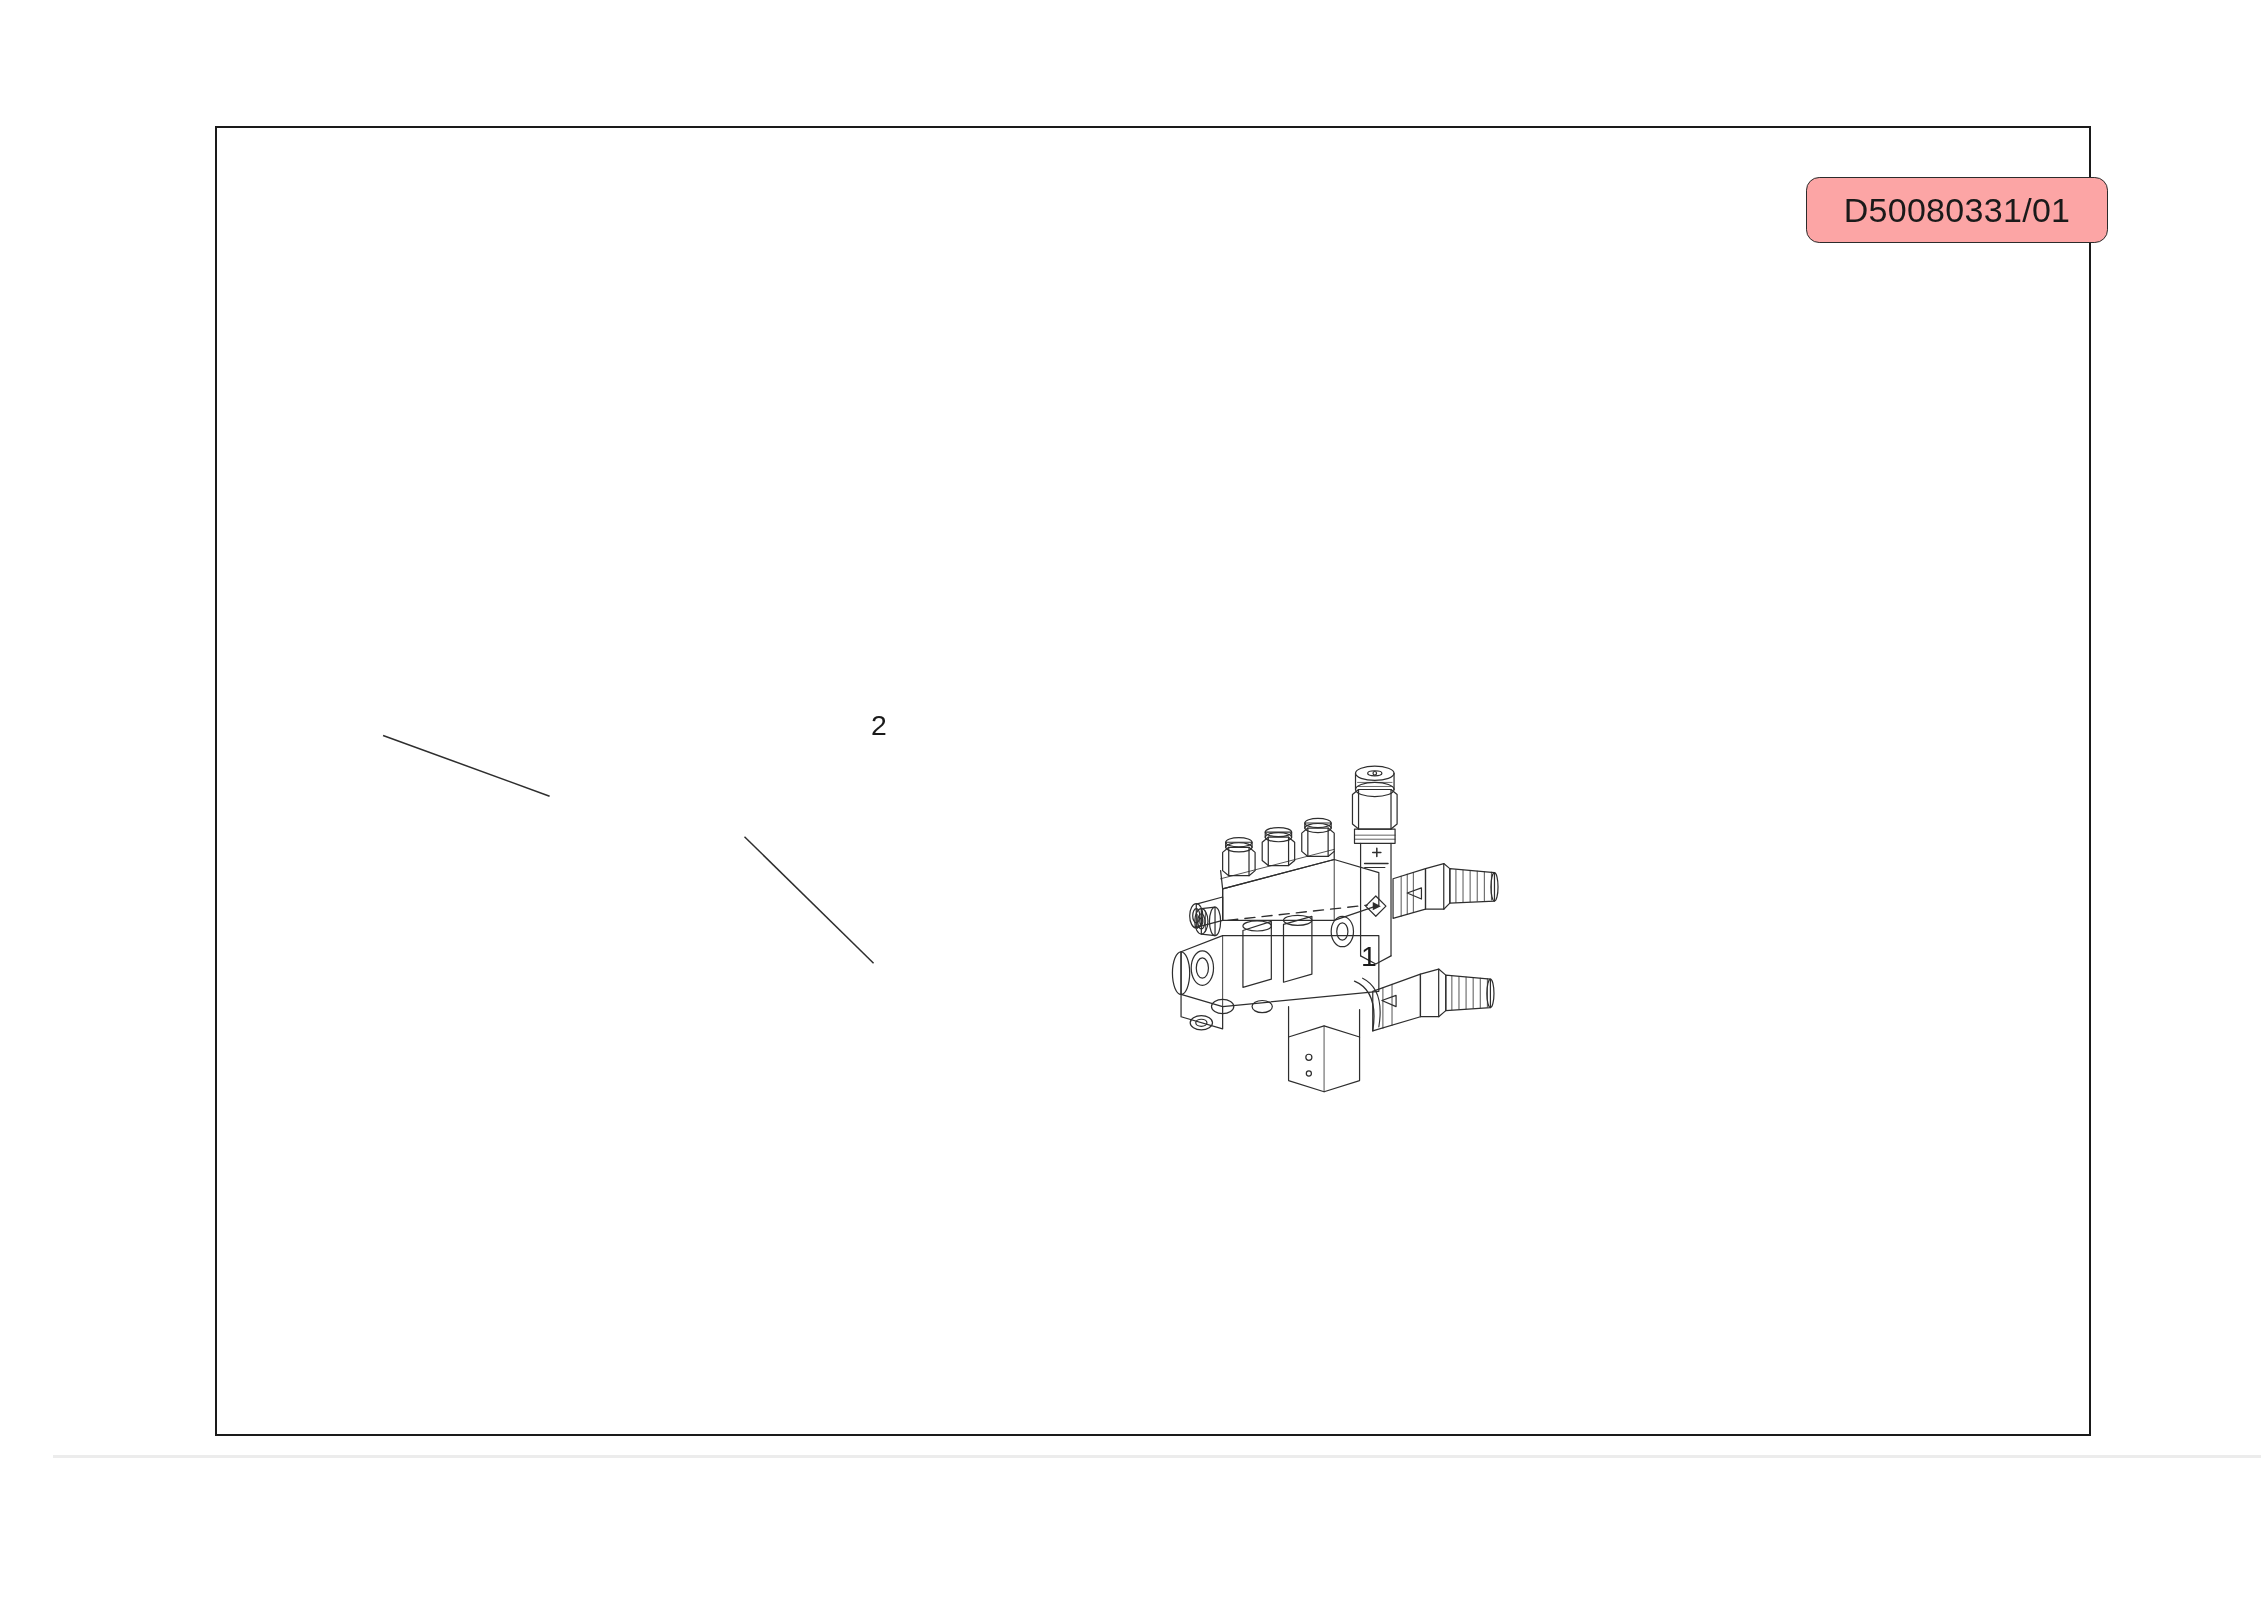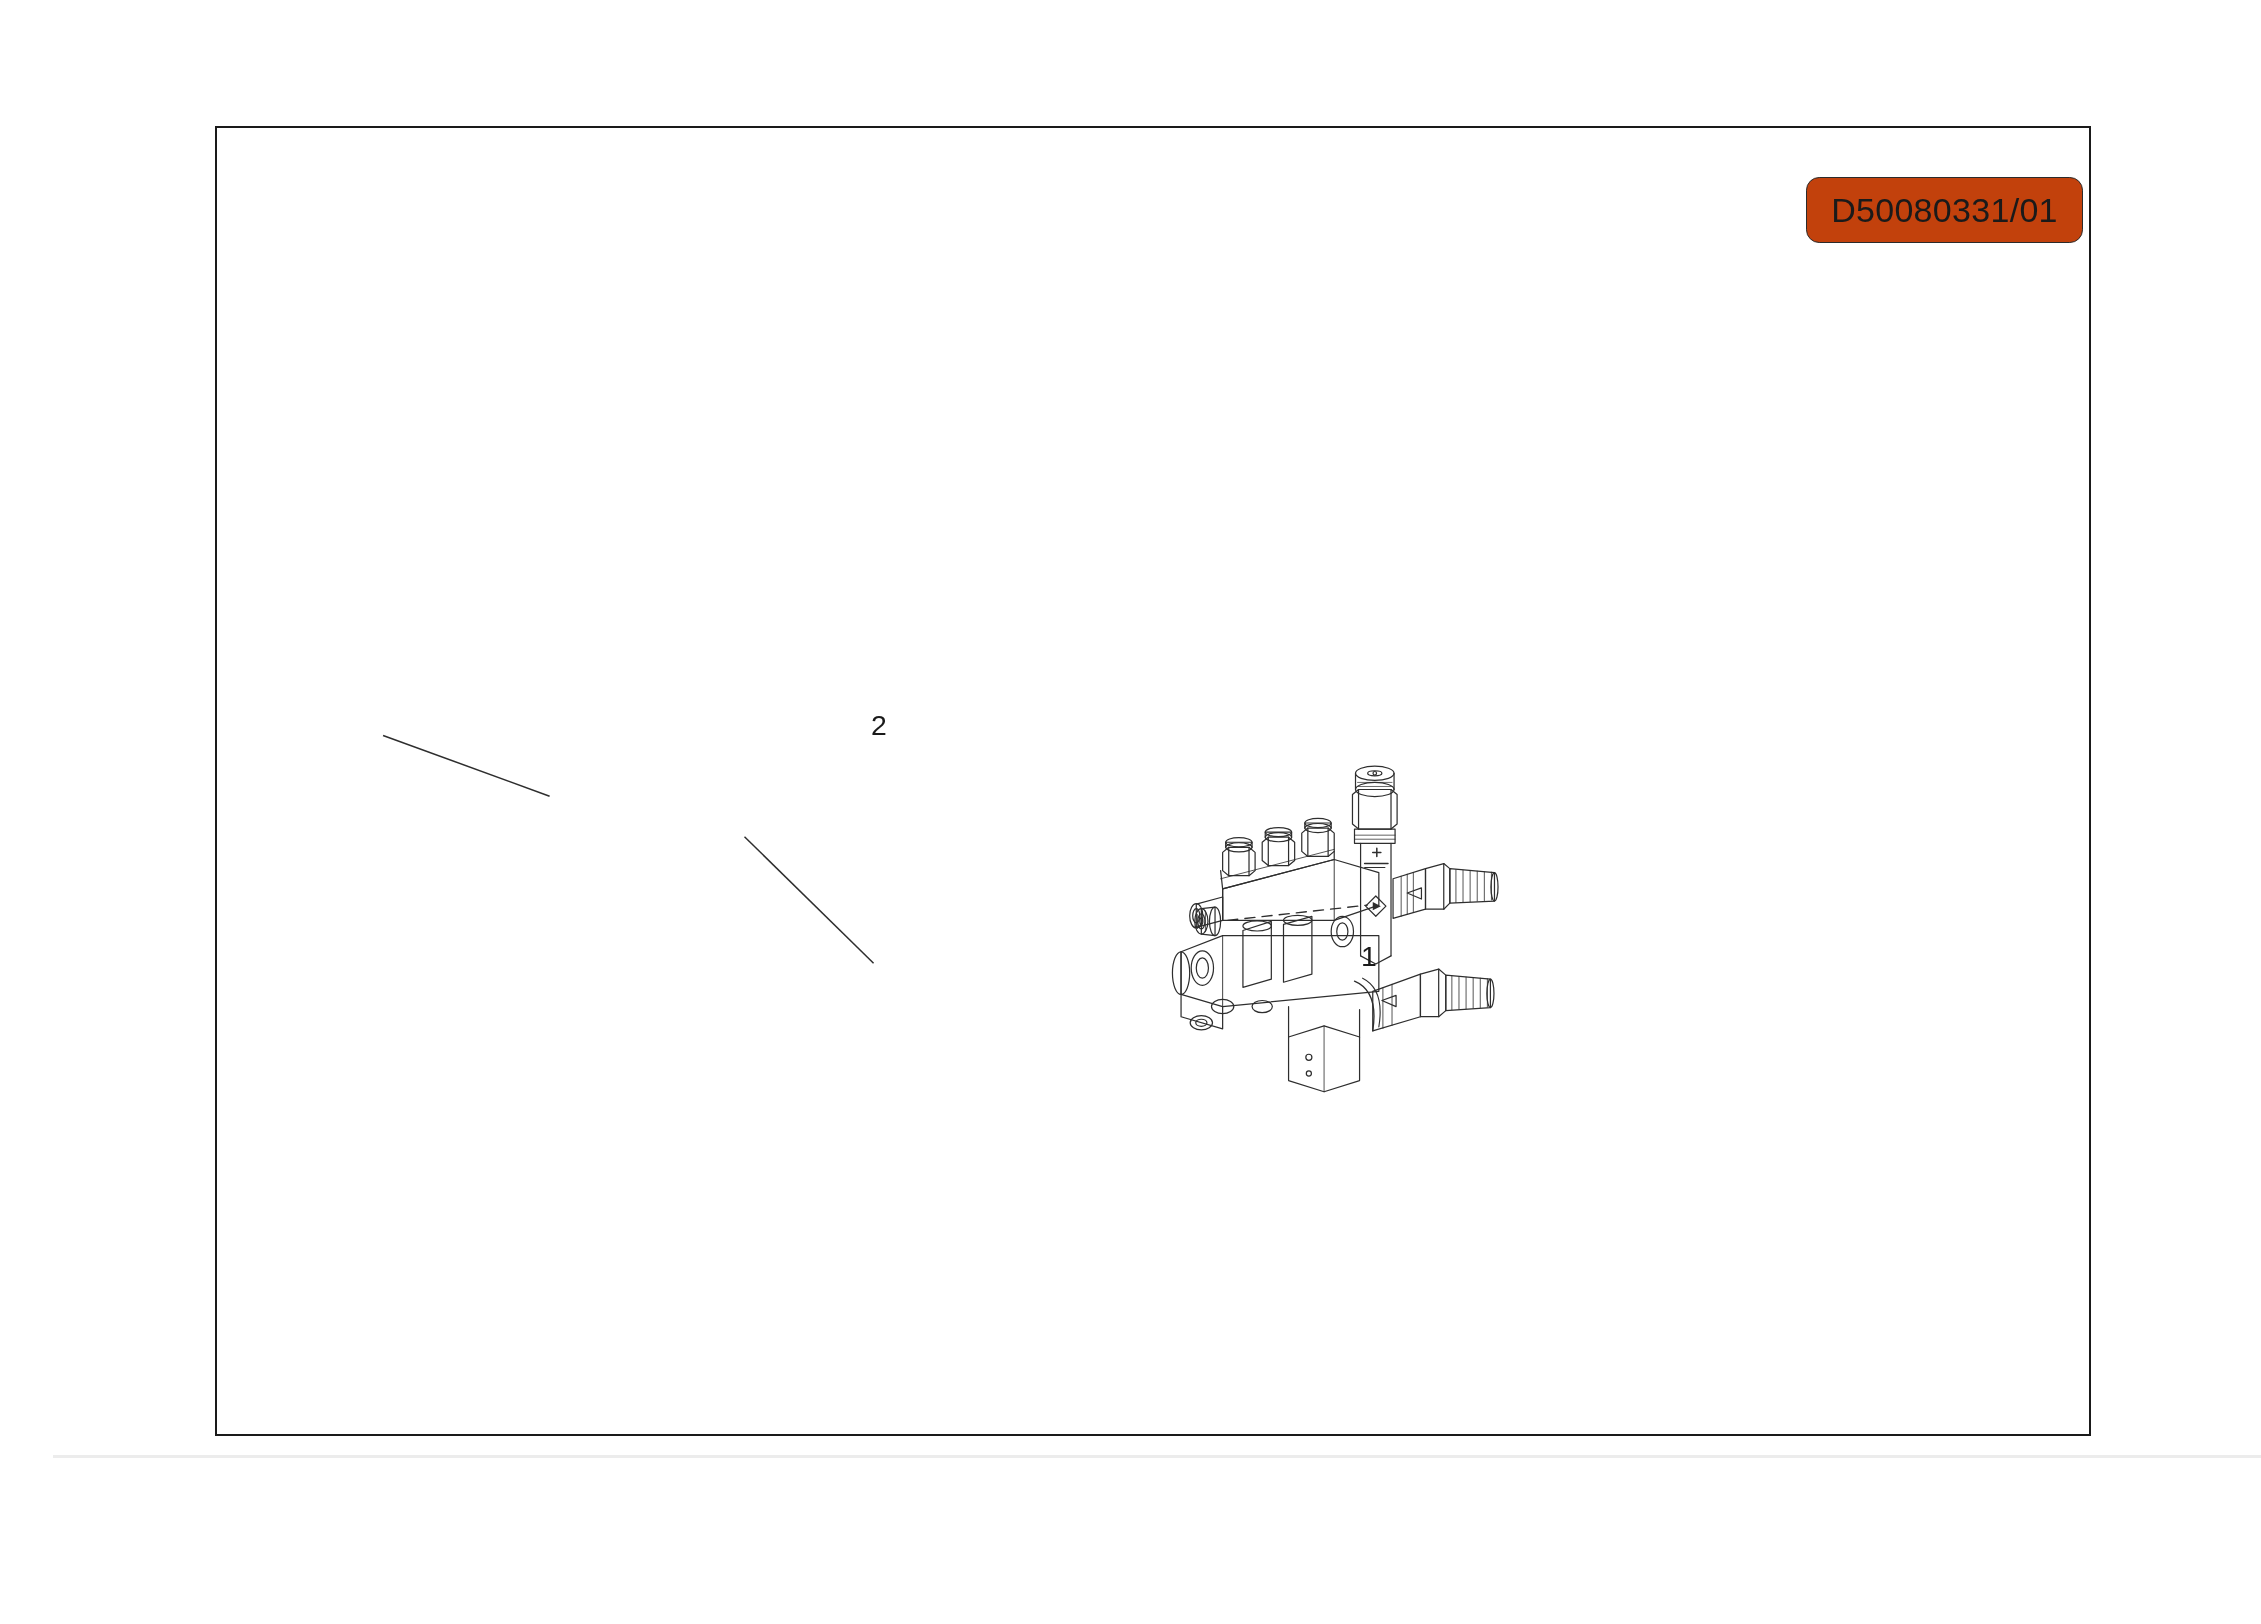--- a/index.html
+++ b/index.html
@@ -25,25 +25,25 @@
     border: 2px solid #1a1a1a;
     background: #ffffff;
     box-sizing: border-box;
   }
 
   
   #drawing-code-badge {
     position: absolute;
     left: 1806px;
     top: 177px;
-    width: 277px;
+    width: 302px;
     height: 66px;
     border: 1.5px solid #2b2b2b;
     border-radius: 13.2px;
-    background: #c2410c;
+    background: #fca5a5;
     display: flex;
     align-items: center;
     justify-content: center;
     box-sizing: border-box;
   }
   #drawing-code-badge .code-text {
     font-family: "Liberation Sans", sans-serif;
     font-size: 34px;
     color: #1a1a1a;
     letter-spacing: 0.3px;

